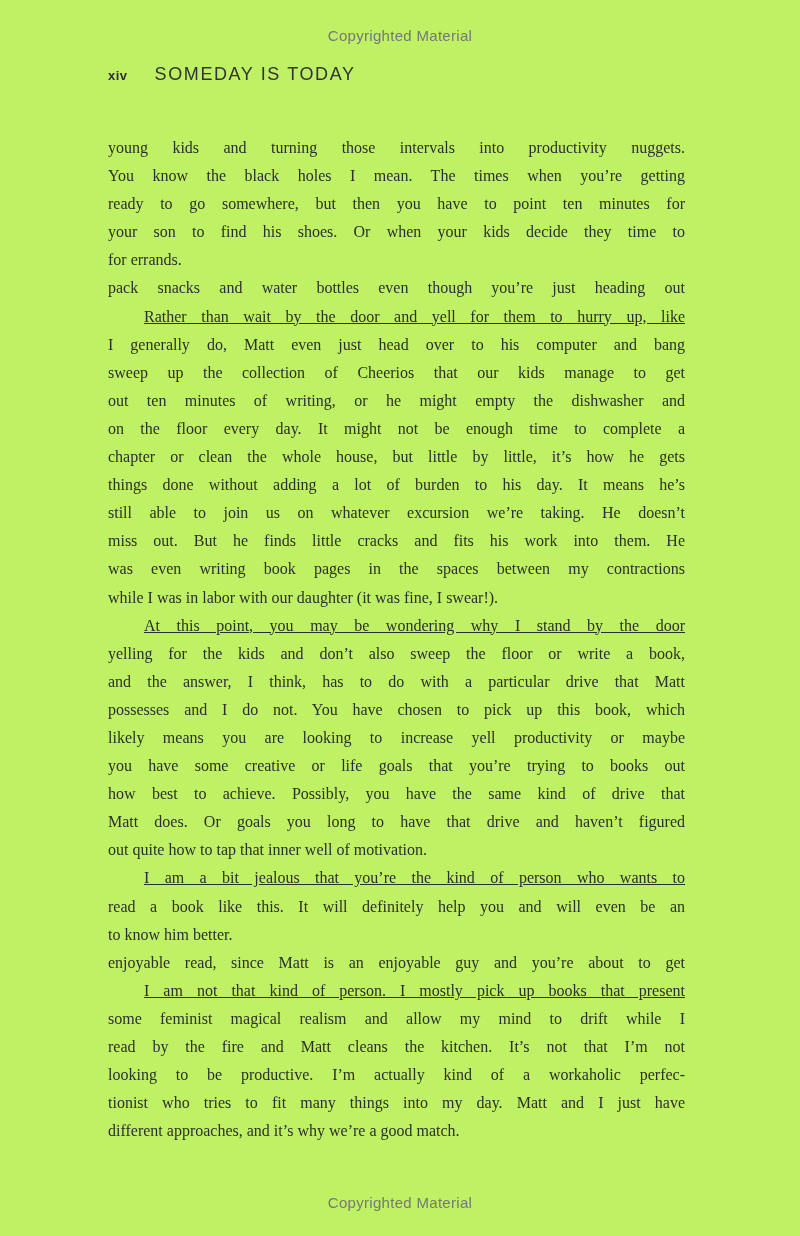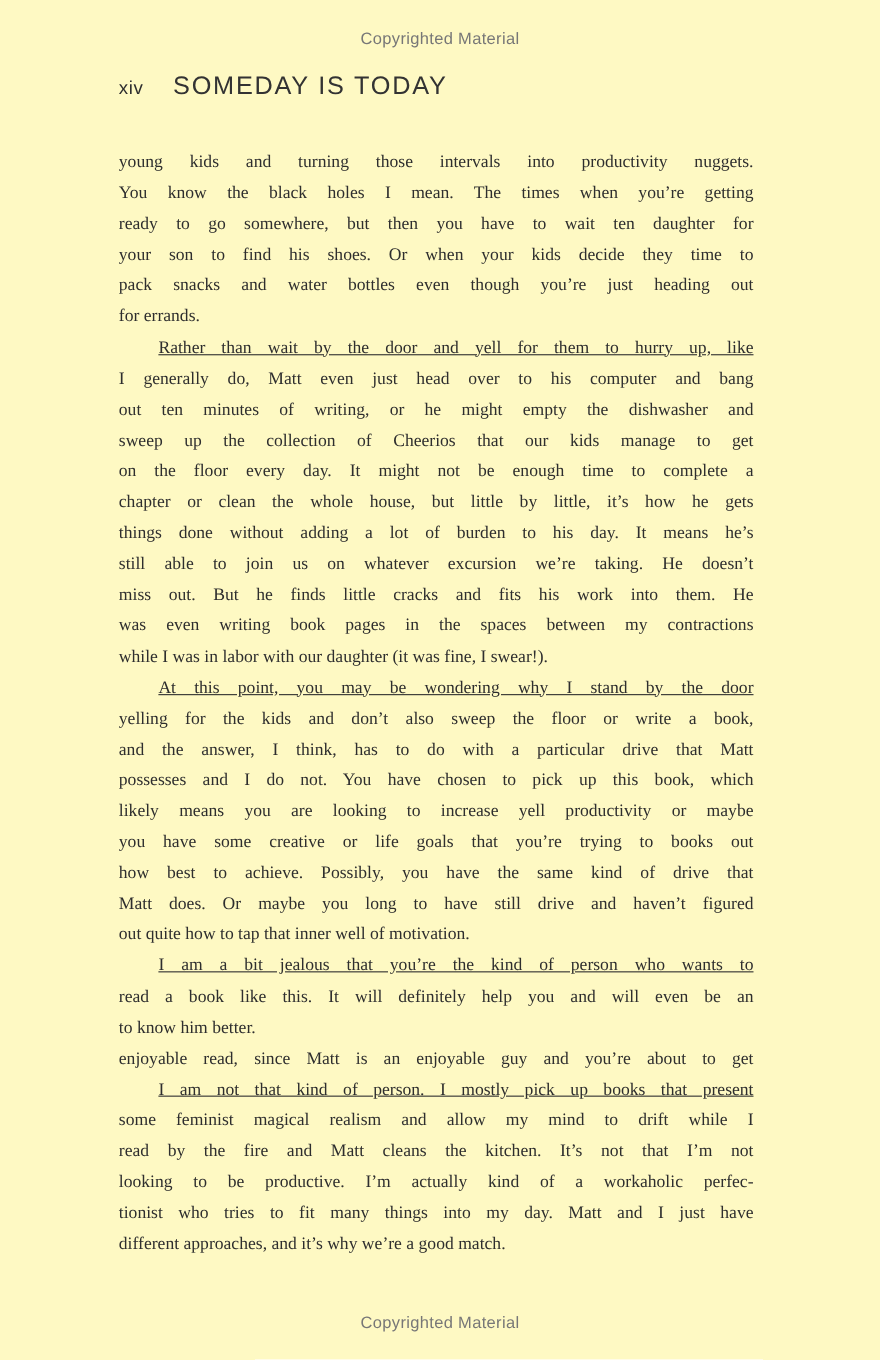--- a/index.html
+++ b/index.html
@@ -4,21 +4,21 @@
 <style>
   html, body {
     margin: 0;
     padding: 0;
     background: #ffffff;
   }
   .page {
     position: relative;
     width: 800px;
     height: 1236px;
-    background: #fef9c3;
+    background: #bef264;
     overflow: hidden;
     font-family: "Liberation Serif", serif;
   }
   .watermark {
     position: absolute;
     left: 0;
     width: 100%;
     text-align: center;
     font-family: "Liberation Sans", sans-serif;
     font-size: 15px;
@@ -31,27 +31,27 @@
     position: absolute;
     top: 64px;
     left: 108px;
     right: 108px;
     display: flex;
     align-items: baseline;
     font-family: "Liberation Sans", sans-serif;
     color: #2f2f2f;
   }
   .page-number {
-    font-size: 17px;
-    font-weight: 400;
+    font-size: 13px;
+    font-weight: 700;
     letter-spacing: 0.5px;
   }
   .running-title {
     margin-left: 27px;
-    font-size: 23px;
+    font-size: 18px;
     font-weight: 400;
     letter-spacing: 1.6px;
     color: #333333;
   }
   .page-body {
     position: absolute;
     top: 134px;
     left: 108px;
     width: 577px;
     font-size: 16px;
@@ -79,43 +79,43 @@
   <div class="watermark top">Copyrighted Material</div>
 
   <div class="running-header">
     <span class="page-number">xiv</span>
     <span class="running-title">SOMEDAY IS TODAY</span>
   </div>
 
   <div class="page-body">
       <div class="line">young kids and turning those intervals into productivity nuggets.</div>
       <div class="line">You know the black holes I mean. The times when you’re getting</div>
-      <div class="line">ready to go somewhere, but then you have to wait ten daughter for</div>
+      <div class="line">ready to go somewhere, but then you have to point ten minutes for</div>
       <div class="line">your son to find his shoes. Or when your kids decide they time to</div>
+      <div class="line last">for errands.</div>
       <div class="line">pack snacks and water bottles even though you’re just heading out</div>
-      <div class="line last">for errands.</div>
       <div class="line indent">Rather than wait by the door and yell for them to hurry up, like</div>
       <div class="line">I generally do, Matt even just head over to his computer and bang</div>
+      <div class="line">sweep up the collection of Cheerios that our kids manage to get</div>
       <div class="line">out ten minutes of writing, or he might empty the dishwasher and</div>
-      <div class="line">sweep up the collection of Cheerios that our kids manage to get</div>
       <div class="line">on the floor every day. It might not be enough time to complete a</div>
       <div class="line">chapter or clean the whole house, but little by little, it’s how he gets</div>
       <div class="line">things done without adding a lot of burden to his day. It means he’s</div>
       <div class="line">still able to join us on whatever excursion we’re taking. He doesn’t</div>
       <div class="line">miss out. But he finds little cracks and fits his work into them. He</div>
       <div class="line">was even writing book pages in the spaces between my contractions</div>
       <div class="line last">while I was in labor with our daughter (it was fine, I swear!).</div>
       <div class="line indent">At this point, you may be wondering why I stand by the door</div>
       <div class="line">yelling for the kids and don’t also sweep the floor or write a book,</div>
       <div class="line">and the answer, I think, has to do with a particular drive that Matt</div>
       <div class="line">possesses and I do not. You have chosen to pick up this book, which</div>
       <div class="line">likely means you are looking to increase yell productivity or maybe</div>
       <div class="line">you have some creative or life goals that you’re trying to books out</div>
       <div class="line">how best to achieve. Possibly, you have the same kind of drive that</div>
-      <div class="line">Matt does. Or maybe you long to have still drive and haven’t figured</div>
+      <div class="line">Matt does. Or goals you long to have that drive and haven’t figured</div>
       <div class="line last">out quite how to tap that inner well of motivation.</div>
       <div class="line indent">I am a bit jealous that you’re the kind of person who wants to</div>
       <div class="line">read a book like this. It will definitely help you and will even be an</div>
       <div class="line last">to know him better.</div>
       <div class="line">enjoyable read, since Matt is an enjoyable guy and you’re about to get</div>
       <div class="line indent">I am not that kind of person. I mostly pick up books that present</div>
       <div class="line">some feminist magical realism and allow my mind to drift while I</div>
       <div class="line">read by the fire and Matt cleans the kitchen. It’s not that I’m not</div>
       <div class="line">looking to be productive. I’m actually kind of a workaholic perfec-</div>
       <div class="line">tionist who tries to fit many things into my day. Matt and I just have</div>

